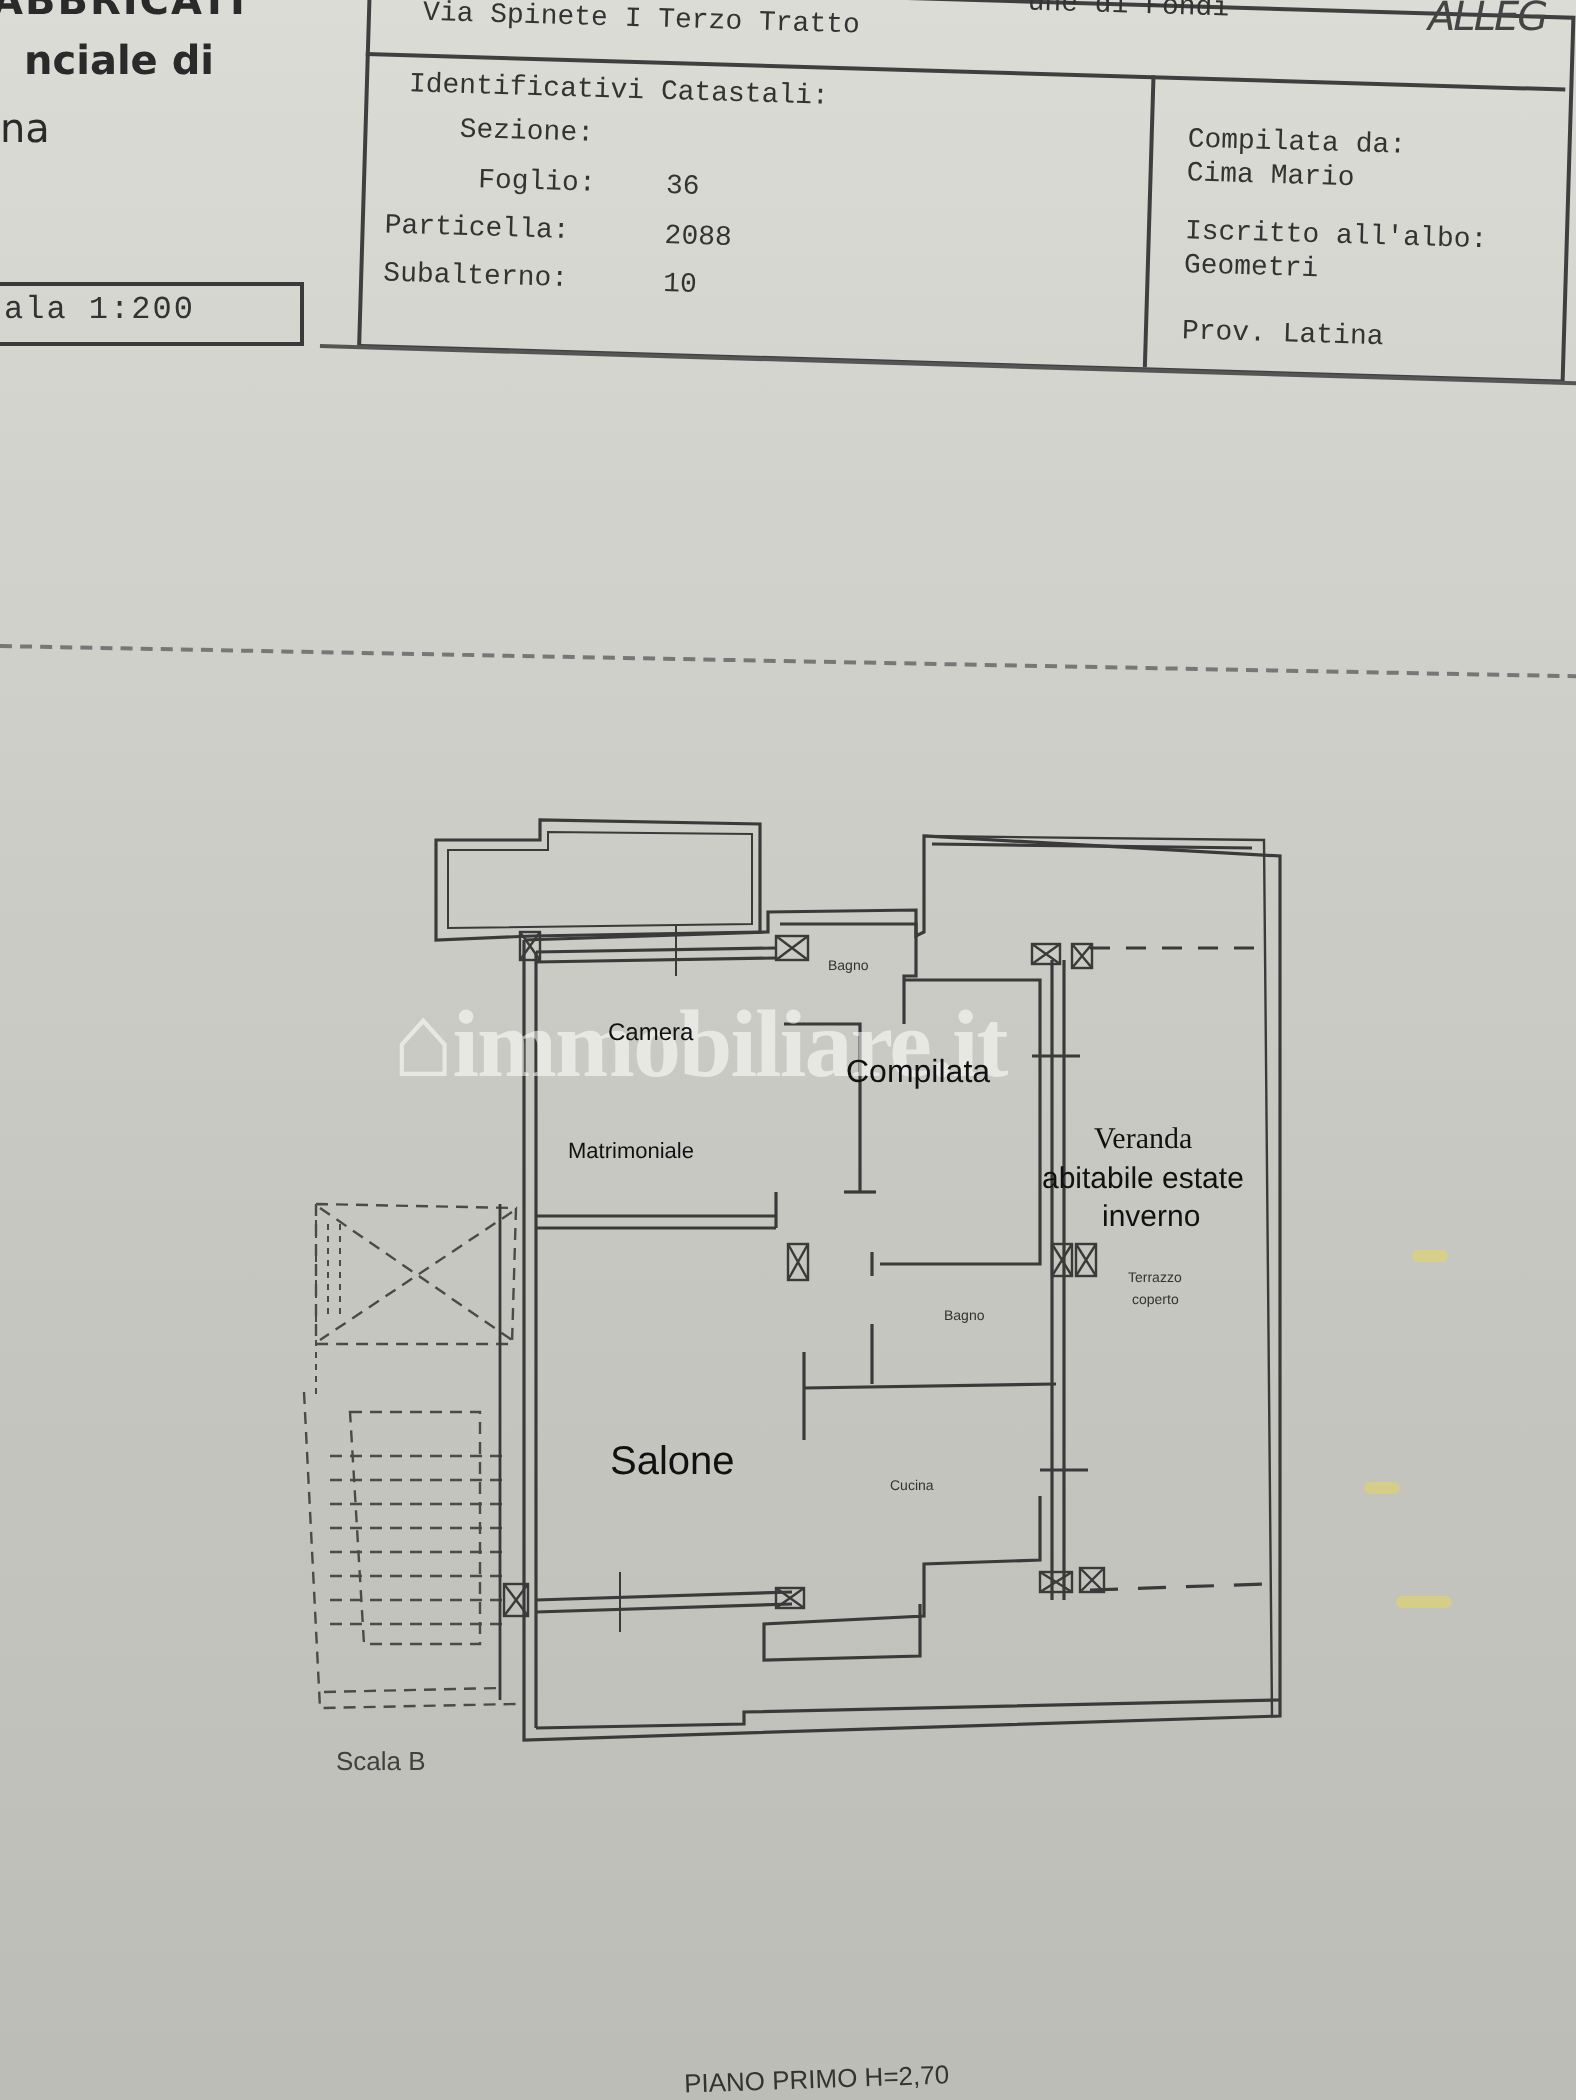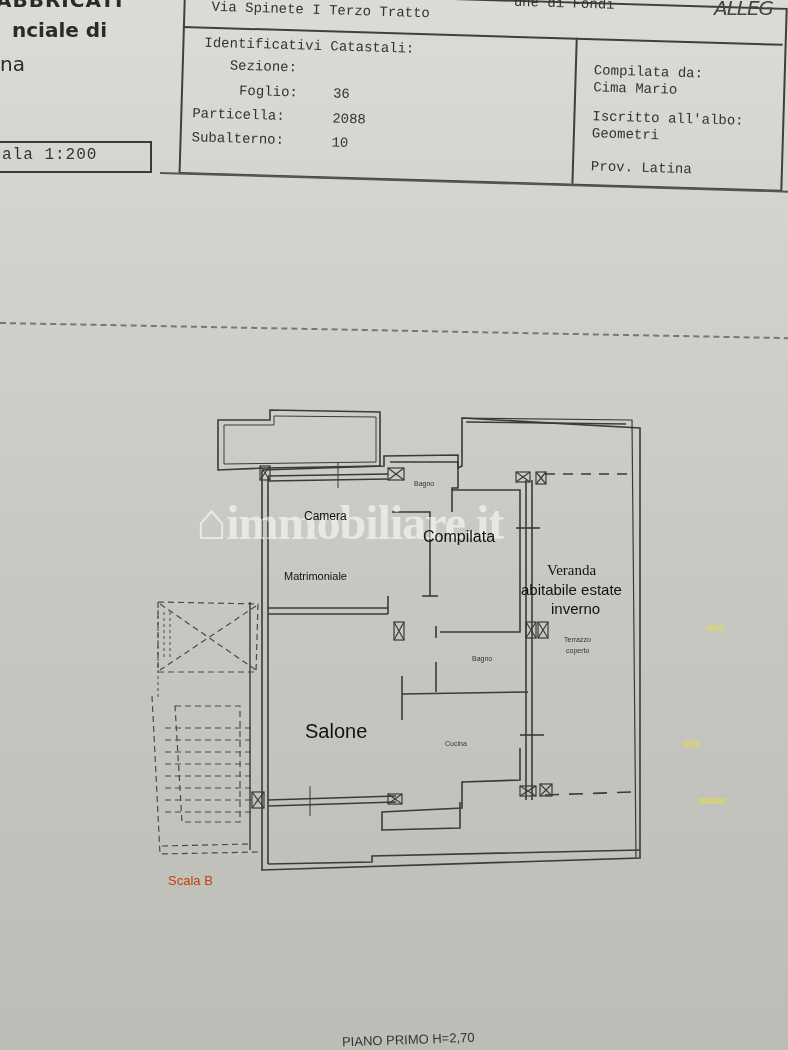--- a/index.html
+++ b/index.html
@@ -161,18 +161,18 @@
 <div class="room" style="left:521px;top:581px;font-size:15px;">abitabile estate</div>
 <div class="room" style="left:551px;top:600px;font-size:15px;">inverno</div>
 <div class="room" style="left:293px;top:720px;font-size:20px;margin-left:12px;">Salone</div>
 
 <div class="tiny" style="left:414px;top:480px;">Bagno</div>
 <div class="tiny" style="left:472px;top:655px;">Bagno</div>
 <div class="tiny" style="left:445px;top:740px;">Cucina</div>
 <div class="tiny" style="left:564px;top:636px;">Terrazzo</div>
 <div class="tiny" style="left:566px;top:647px;">coperto</div>
 
-<div class="room" style="left:168px;top:873px;font-size:13px;color:#c2410c;">Scala B</div>
+<div class="room" style="left:168px;top:873px;font-size:13px;color:#404040;">Scala B</div>
 <div class="room" style="left:342px;top:1032px;font-size:13px;color:#333;transform:rotate(-2deg);">PIANO PRIMO H=2,70</div>
 
 <div class="hi" style="left:706px;top:625px;"></div>
 <div class="hi" style="left:682px;top:741px;"></div>
 <div class="hi" style="left:698px;top:798px;width:28px;"></div>
 
 </body></html>

